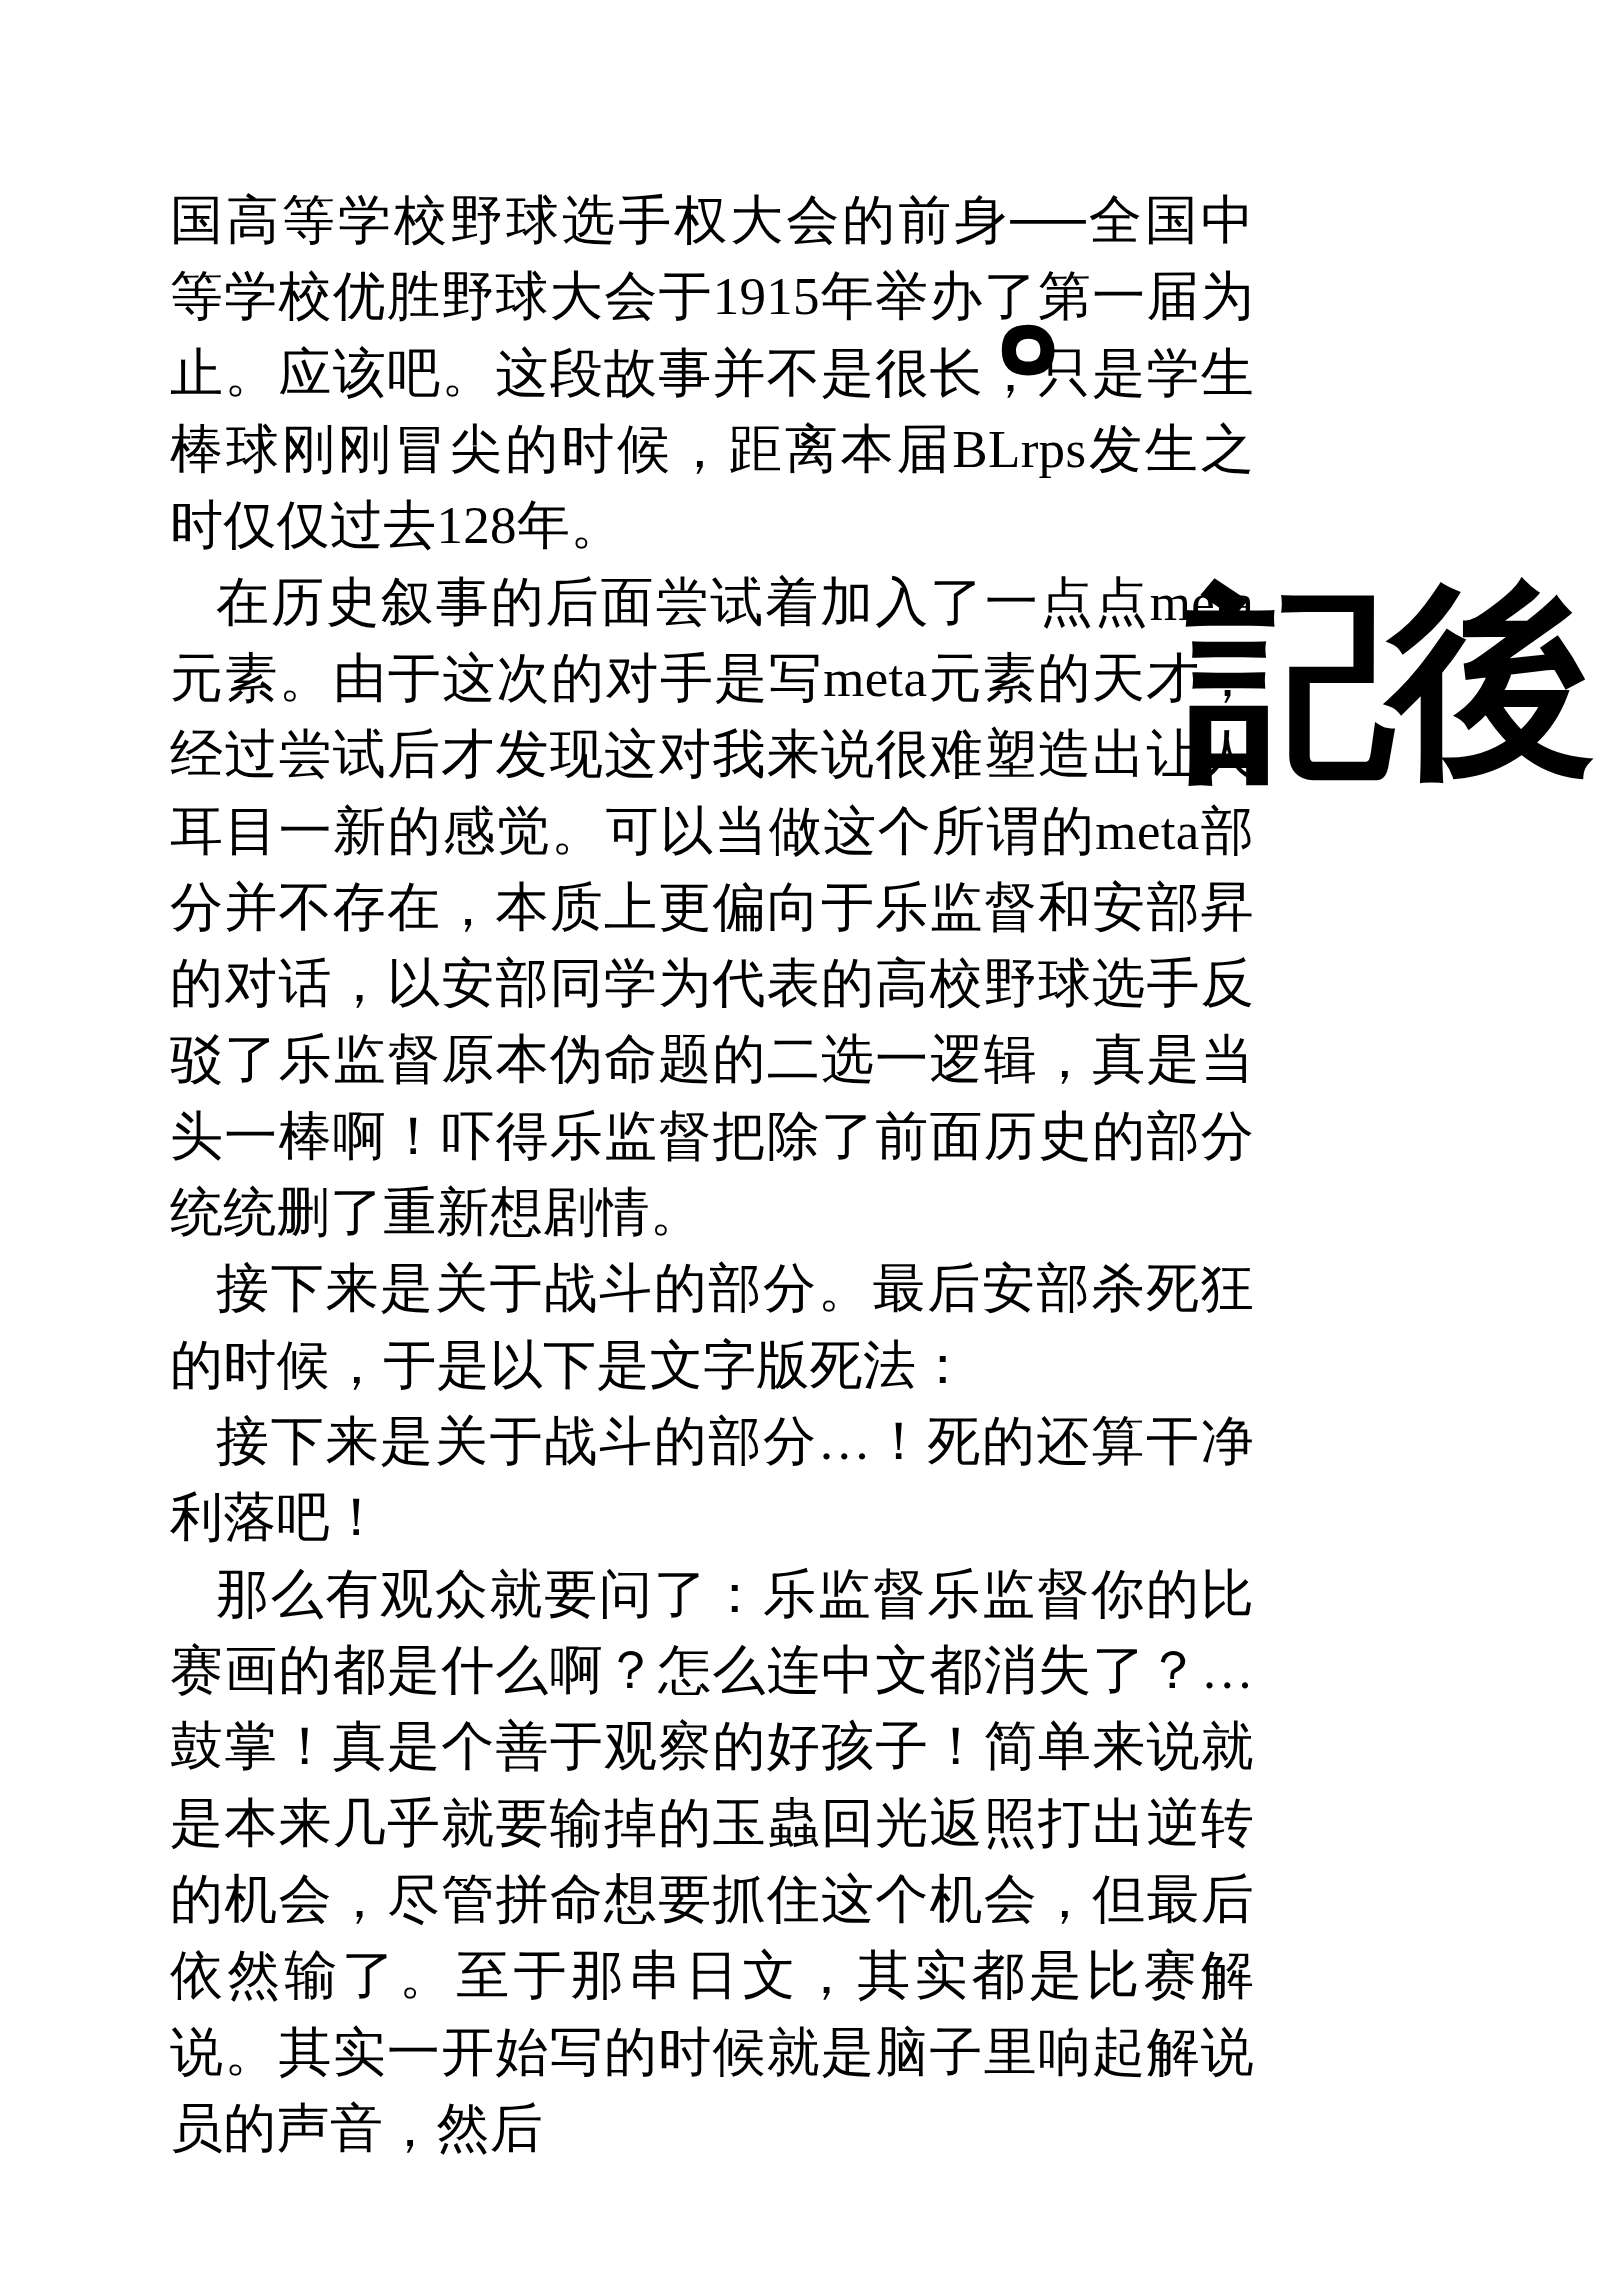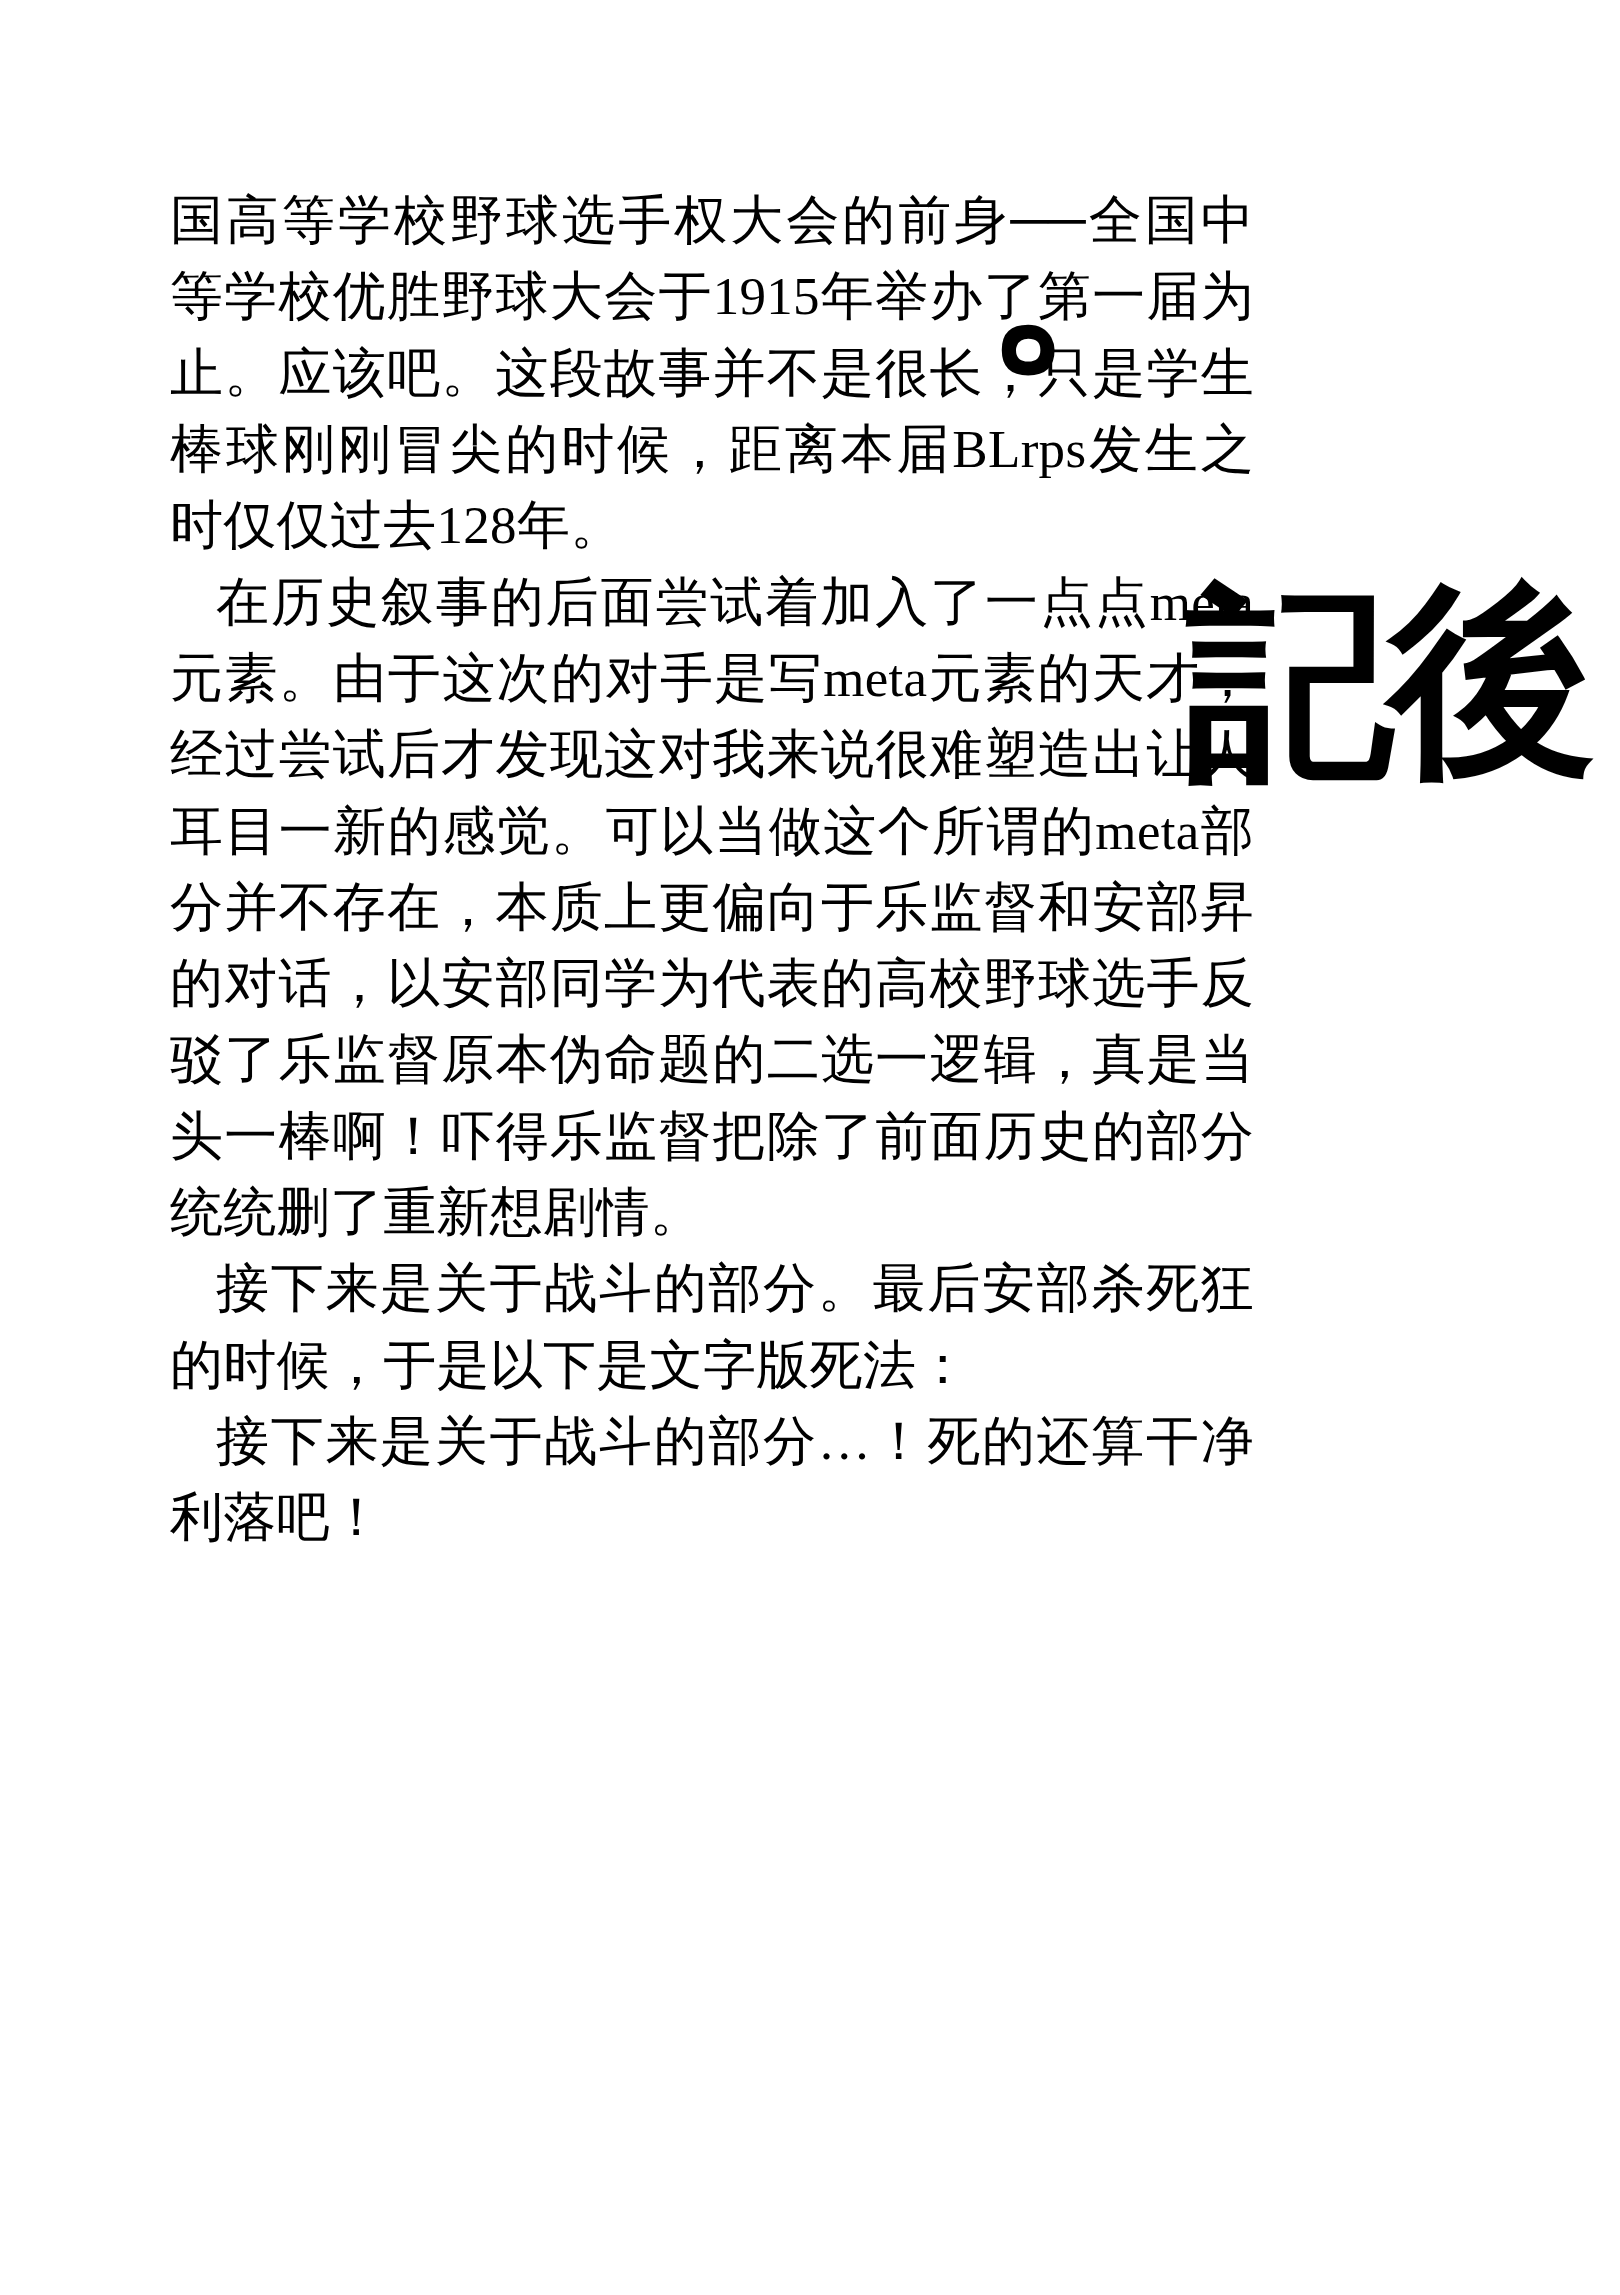--- a/index.html
+++ b/index.html
@@ -68,16 +68,17 @@
     <span class="ch">後</span>
     <span class="ch">記</span>
     <span class="ch">。</span>
   </div>
 
   <div class="body-text">
     <p>国高等学校野球选手权大会的前身──全国中等学校优胜野球大会于1915年举办了第一届为止。应该吧。这段故事并不是很长，只是学生棒球刚刚冒尖的时候，距离本届BLrps发生之时仅仅过去128年。</p>
     <p class="indent">在历史叙事的后面尝试着加入了一点点meta元素。由于这次的对手是写meta元素的天才，经过尝试后才发现这对我来说很难塑造出让人耳目一新的感觉。可以当做这个所谓的meta部分并不存在，本质上更偏向于乐监督和安部昇的对话，以安部同学为代表的高校野球选手反驳了乐监督原本伪命题的二选一逻辑，真是当头一棒啊！吓得乐监督把除了前面历史的部分统统删了重新想剧情。</p>
     <p class="indent">接下来是关于战斗的部分。最后安部杀死狂的时候，于是以下是文字版死法：</p>
     <p class="indent">接下来是关于战斗的部分…！死的还算干净利落吧！</p>
+    <p class="indent">那么有观众就要问了：乐监督乐监督你的比赛画的都是什么啊？怎么连中文都消失了？…鼓掌！真是个善于观察的好孩子！简单来说就是本来几乎就要输掉的玉蟲回光返照打出逆转的机会，尽管拼命想要抓住这个机会，但最后依然输了。至于那串日文，其实都是比赛解说。其实一开始写的时候就是脑子里响起解说员的声音，然后</p>
   </div>
 
 </div>
 
 
 </body></html>

